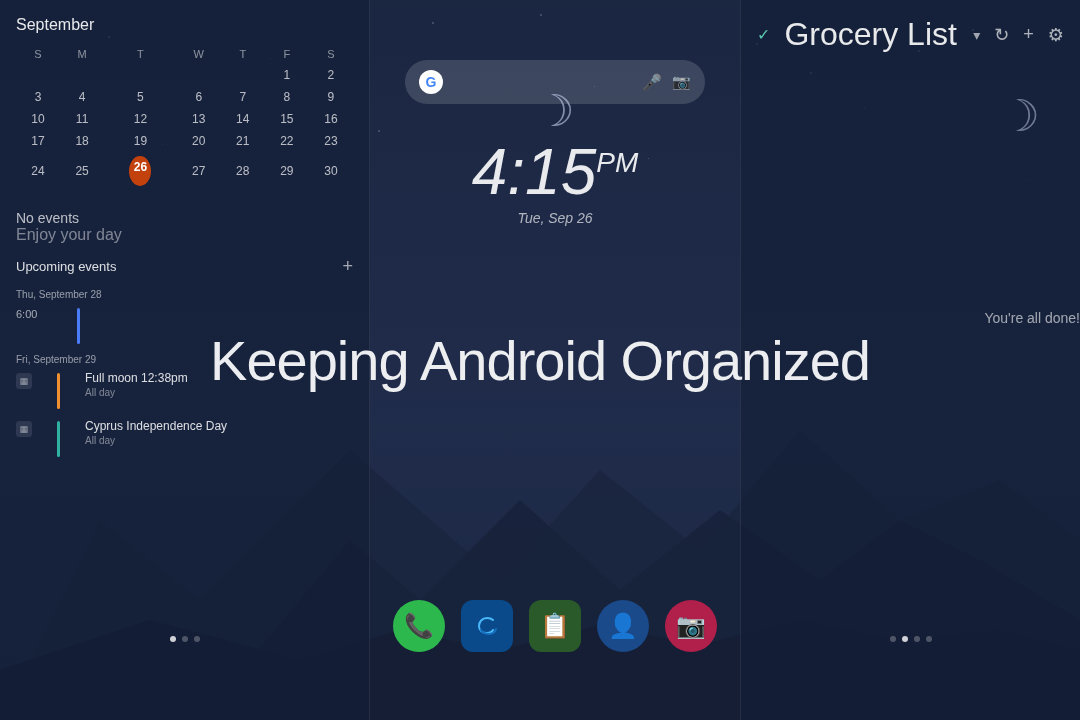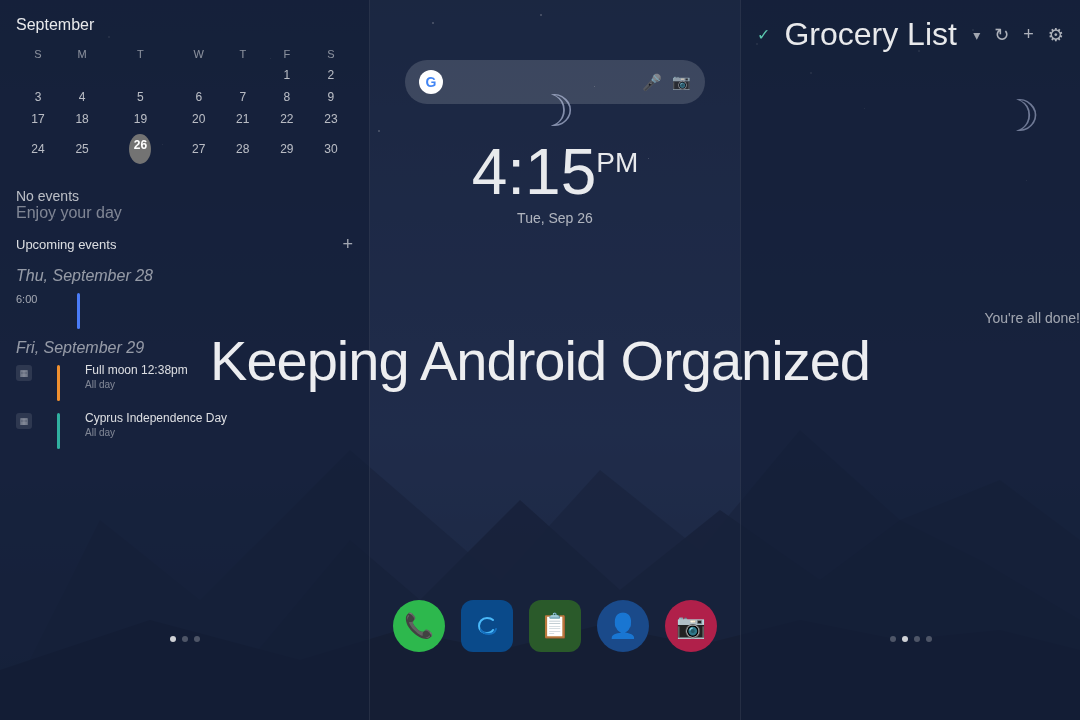--- a/index.html
+++ b/index.html
@@ -104,21 +104,21 @@
       padding: 4px 0;
     }
 
     .day-today-cell {
       position: relative;
     }
     .day-today-cell span {
       display: inline-block;
       width: 22px;
       height: 30px;
-      background: #737373;
+      background: #c2410c;
       border-radius: 50%;
       line-height: 22px;
       color: white;
       font-weight: 600;
     }
 
     .no-events-area {
       text-align: left;
       margin-bottom: 12px;
     }
@@ -141,25 +141,24 @@
       justify-content: space-between;
     }
 
     .upcoming-title .add-btn {
       font-size: 18px;
       color: rgba(255,255,255,0.6);
       cursor: pointer;
     }
 
     .event-date-header {
-      font-size: 16px;
+      font-size: 10px;
       color: rgba(255,255,255,0.55);
       margin-bottom: 6px;
       margin-top: 4px;
-      font-style: italic;
     }
 
     .event-item {
       display: flex;
       align-items: flex-start;
       margin-bottom: 10px;
       gap: 25px;
     }
 
     .event-time {
@@ -262,20 +261,21 @@
 
     .camera-icon-search {
       font-size: 15px;
       color: rgba(255,255,255,0.7);
     }
 
     .clock-display {
       position: absolute;
       top: 140px;
       text-align: center;
+      font-style: italic;
     }
 
     .clock-time {
       font-size: 64px;
       font-weight: 300;
       color: rgba(255,255,255,0.9);
       line-height: 1;
     }
 
     .clock-time .pm {
@@ -481,20 +481,29 @@
           <tr>
             <td>3</td>
             <td>4</td>
             <td>5</td>
             <td>6</td>
             <td>7</td>
             <td>8</td>
             <td>9</td>
           </tr>
           <tr>
+            <td>10</td>
+            <td>11</td>
+            <td>12</td>
+            <td>13</td>
+            <td>14</td>
+            <td>15</td>
+            <td>16</td>
+          </tr>
+          <tr>
             <td>17</td>
             <td>18</td>
             <td>19</td>
             <td>20</td>
             <td>21</td>
             <td>22</td>
             <td>23</td>
           </tr>
           <tr>
             <td>24</td>

